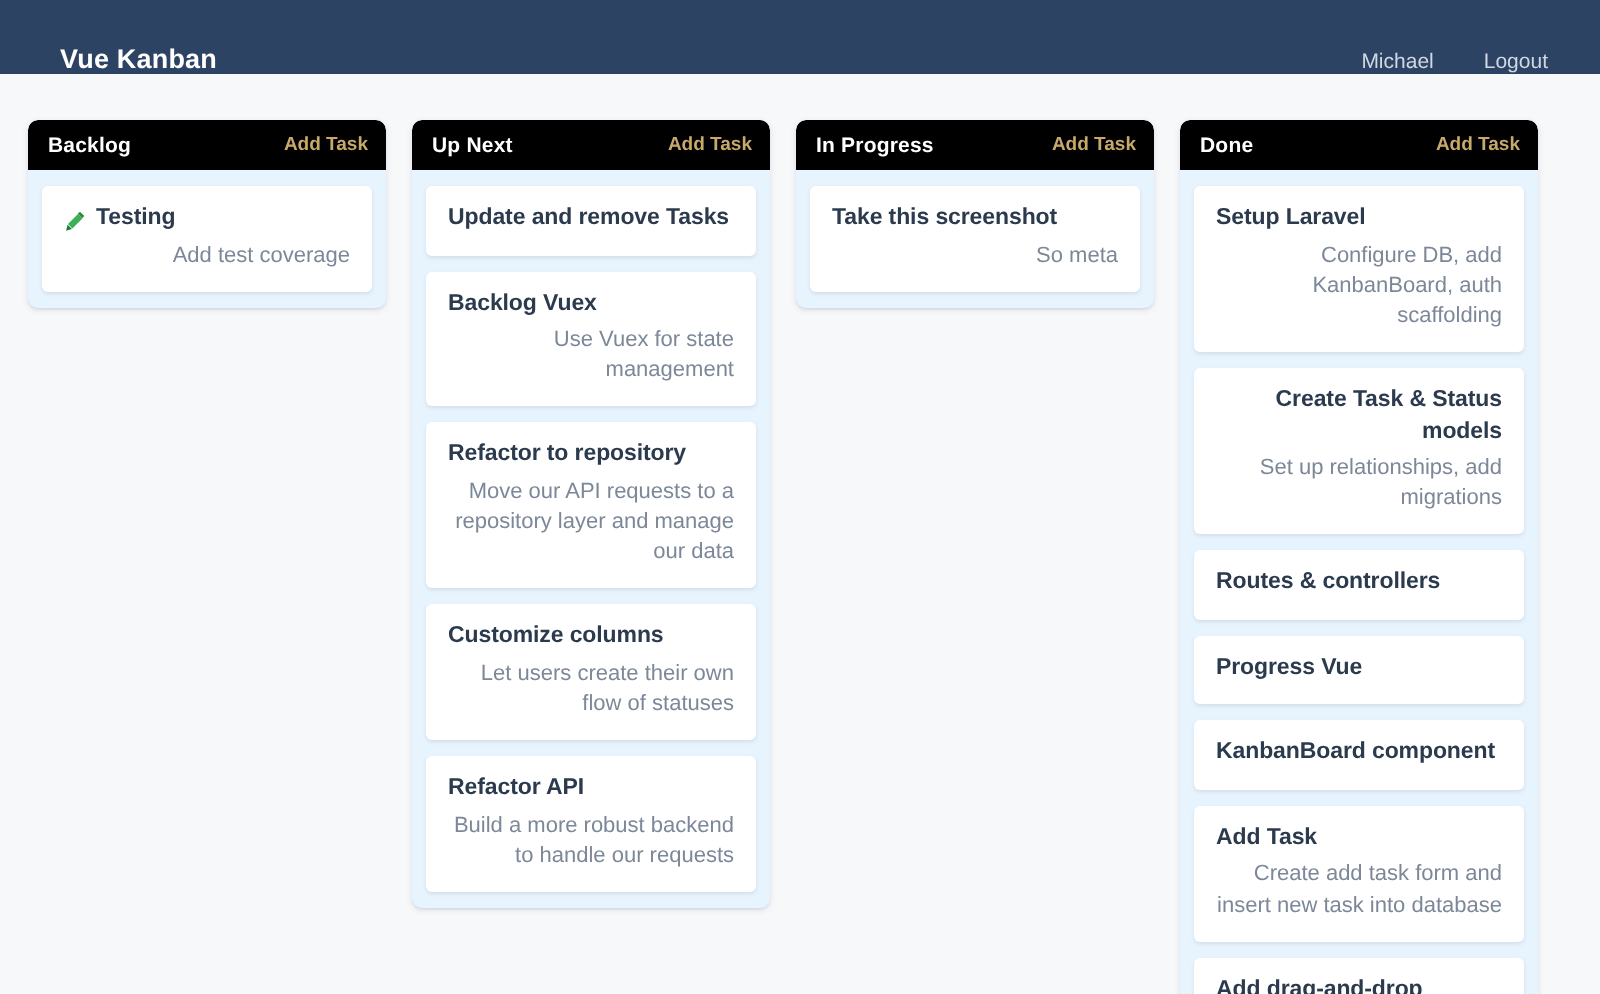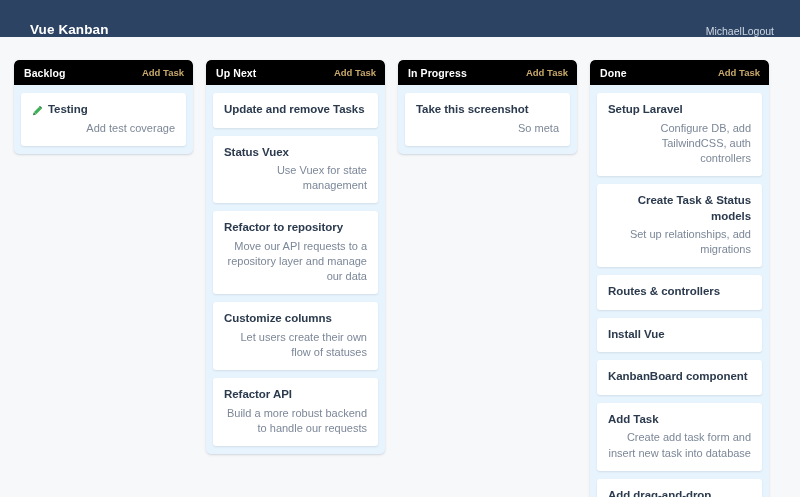--- a/index.html
+++ b/index.html
@@ -28,20 +28,21 @@
   .navbar-brand {
     color: #ffffff;
     font-size: 13.5px;
     font-weight: 600;
     letter-spacing: 0.1px;
   }
   .navbar-right {
     margin-left: auto;
     display: flex;
     align-items: center;
+    gap: 25px;
   }
   .navbar-link {
     color: #cfd8e3;
     font-size: 10.5px;
     text-decoration: none;
     cursor: pointer;
   }
 
   
   .board {
@@ -162,21 +163,21 @@
         <a class="column-add">Add Task</a>
       </div>
       <div class="column-body">
         <div class="card">
           <div class="card-title">
             <span>Update and remove Tasks</span>
           </div>
         </div>
         <div class="card">
           <div class="card-title">
-            <span>Status Vuex</span>
+            <span>Backlog Vuex</span>
           </div>
           <div class="card-desc">Use Vuex for state management</div>
         </div>
         <div class="card">
           <div class="card-title">
             <span>Refactor to repository</span>
           </div>
           <div class="card-desc">Move our API requests to a repository layer and manage our data</div>
         </div>
         <div class="card">
@@ -210,36 +211,36 @@
     <div class="column">
       <div class="column-header">
         <span class="column-title">Done</span>
         <a class="column-add">Add Task</a>
       </div>
       <div class="column-body">
         <div class="card">
           <div class="card-title">
             <span>Setup Laravel</span>
           </div>
-          <div class="card-desc">Configure DB, add TailwindCSS, auth controllers</div>
+          <div class="card-desc">Configure DB, add KanbanBoard, auth scaffolding</div>
         </div>
         <div class="card">
           <div class="card-title">
             <span>Create Task &amp; Status models</span>
           </div>
           <div class="card-desc">Set up relationships, add migrations</div>
         </div>
         <div class="card">
           <div class="card-title">
             <span>Routes &amp; controllers</span>
           </div>
         </div>
         <div class="card">
           <div class="card-title">
-            <span>Install Vue</span>
+            <span>Progress Vue</span>
           </div>
         </div>
         <div class="card">
           <div class="card-title">
             <span>KanbanBoard component</span>
           </div>
         </div>
         <div class="card">
           <div class="card-title">
             <span>Add Task</span>

